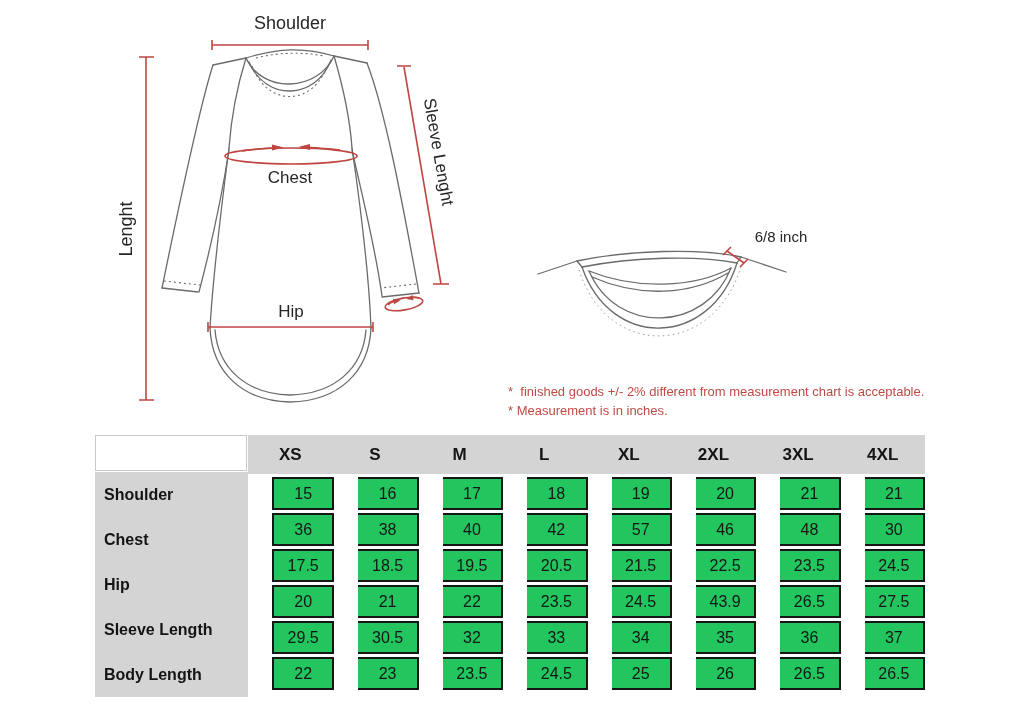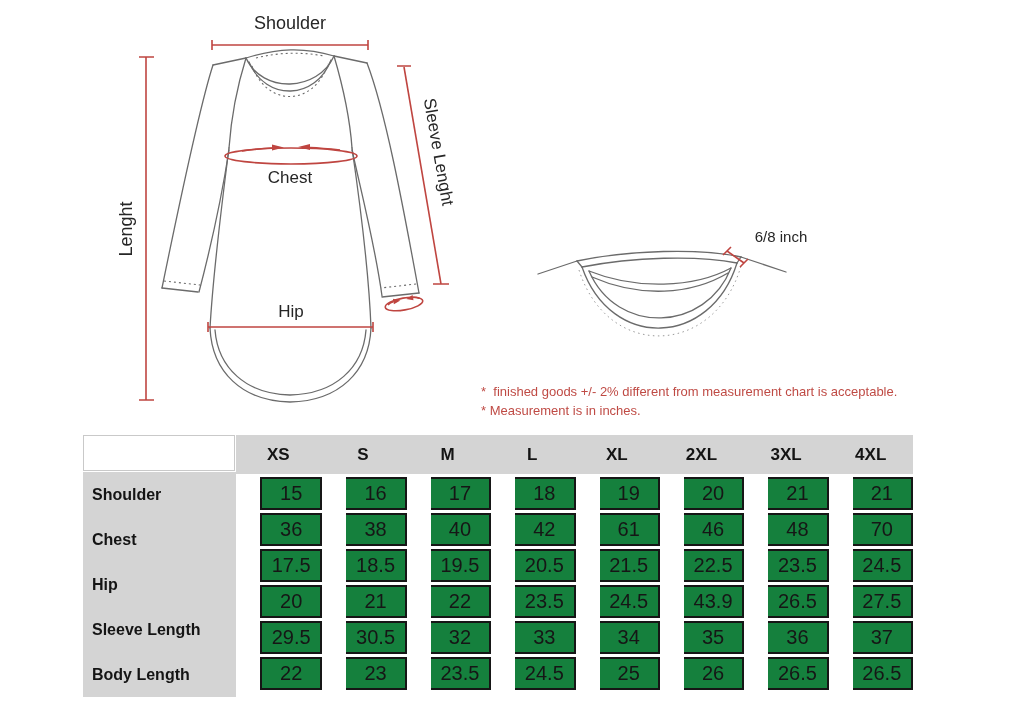--- a/index.html
+++ b/index.html
@@ -16,39 +16,39 @@
 
   .lbl { position:absolute; transform:translate(-50%,-50%); color:#262626; white-space:nowrap; }
   .lbl-shoulder { left:290px; top:23px;  font-size:18px; }
   .lbl-chest    { left:290px; top:178px; font-size:17px; }
   .lbl-hip      { left:291px; top:312px; font-size:17px; }
   .lbl-length   { left:126px; top:229px; font-size:18px; transform:translate(-50%,-50%) rotate(-90deg); }
   .lbl-sleeve   { left:438px; top:152px; font-size:17px; transform:translate(-50%,-50%) rotate(80deg); }
   .lbl-neck     { left:750px; top:236px; font-size:15px;margin-left:31px; }
 
   .notes { position:absolute; left:481px; top:382px; font-size:13px; line-height:19px; color:var(--note-red,#bf4a44); }
-  .notes div { white-space:pre; }
-
-  .size-table { position:absolute; left:83px; top:435px; width:844px; height:262px; }
+  .notes div { white-space:pre;margin-left:27px; }
+
+  .size-table { position:absolute; left:95px; top:435px; width:844px; height:262px; }
   .corner  { position:absolute; left:0; top:0; width:152px; height:36px; background:#fff;
              border:1px solid #c9c9c9; box-sizing:border-box; }
   .headrow { position:absolute; left:153px; top:0; width:677px; height:39px;
              background:var(--th-gray,#d4d4d4); display:flex; }
   .hcell   { flex:1; display:flex; align-items:center; justify-content:center;
              font-weight:bold; font-size:17px; color:#141414; }
   .labelcol{ position:absolute; left:0; top:37px; width:153px; height:225px;
              background:var(--th-gray,#d4d4d4); display:flex; flex-direction:column; }
   .lcell   { flex:1; display:flex; align-items:center; padding-left:9px;
              font-weight:bold; font-size:16px; color:#141414; }
   .grid    { position:absolute; left:153px; top:39px; width:677px;
              display:flex; flex-direction:column; gap:3px; padding-top:3px; }
   .trow    { display:flex; height:33px; }
   .tcell   { flex:1; display:flex; align-items:center; justify-content:center;
-             border:2px solid #161616; border-left:none; font-size:20px;
-             color:#161616; background:#15803d; box-sizing:border-box;margin-left:24px; }
+             border:2px solid #161616; border-left:none; font-size:16px;
+             color:#161616; background:#22c55e; box-sizing:border-box;margin-left:24px; }
   .tcell:first-child { border-left:2px solid #161616; }
 </style>
 </head>
 <body>
 
 <div class="page">
 
   <svg class="art" width="1024" height="719" viewBox="0 0 1024 719">
 
     <g>
@@ -165,24 +165,24 @@
           <div class="tcell">19</div>
           <div class="tcell">20</div>
           <div class="tcell">21</div>
           <div class="tcell">21</div>
         </div>
         <div class="trow">
           <div class="tcell">36</div>
           <div class="tcell">38</div>
           <div class="tcell">40</div>
           <div class="tcell">42</div>
-          <div class="tcell">61</div>
+          <div class="tcell">57</div>
           <div class="tcell">46</div>
           <div class="tcell">48</div>
-          <div class="tcell">70</div>
+          <div class="tcell">30</div>
         </div>
         <div class="trow">
           <div class="tcell">17.5</div>
           <div class="tcell">18.5</div>
           <div class="tcell">19.5</div>
           <div class="tcell">20.5</div>
           <div class="tcell">21.5</div>
           <div class="tcell">22.5</div>
           <div class="tcell">23.5</div>
           <div class="tcell">24.5</div>

